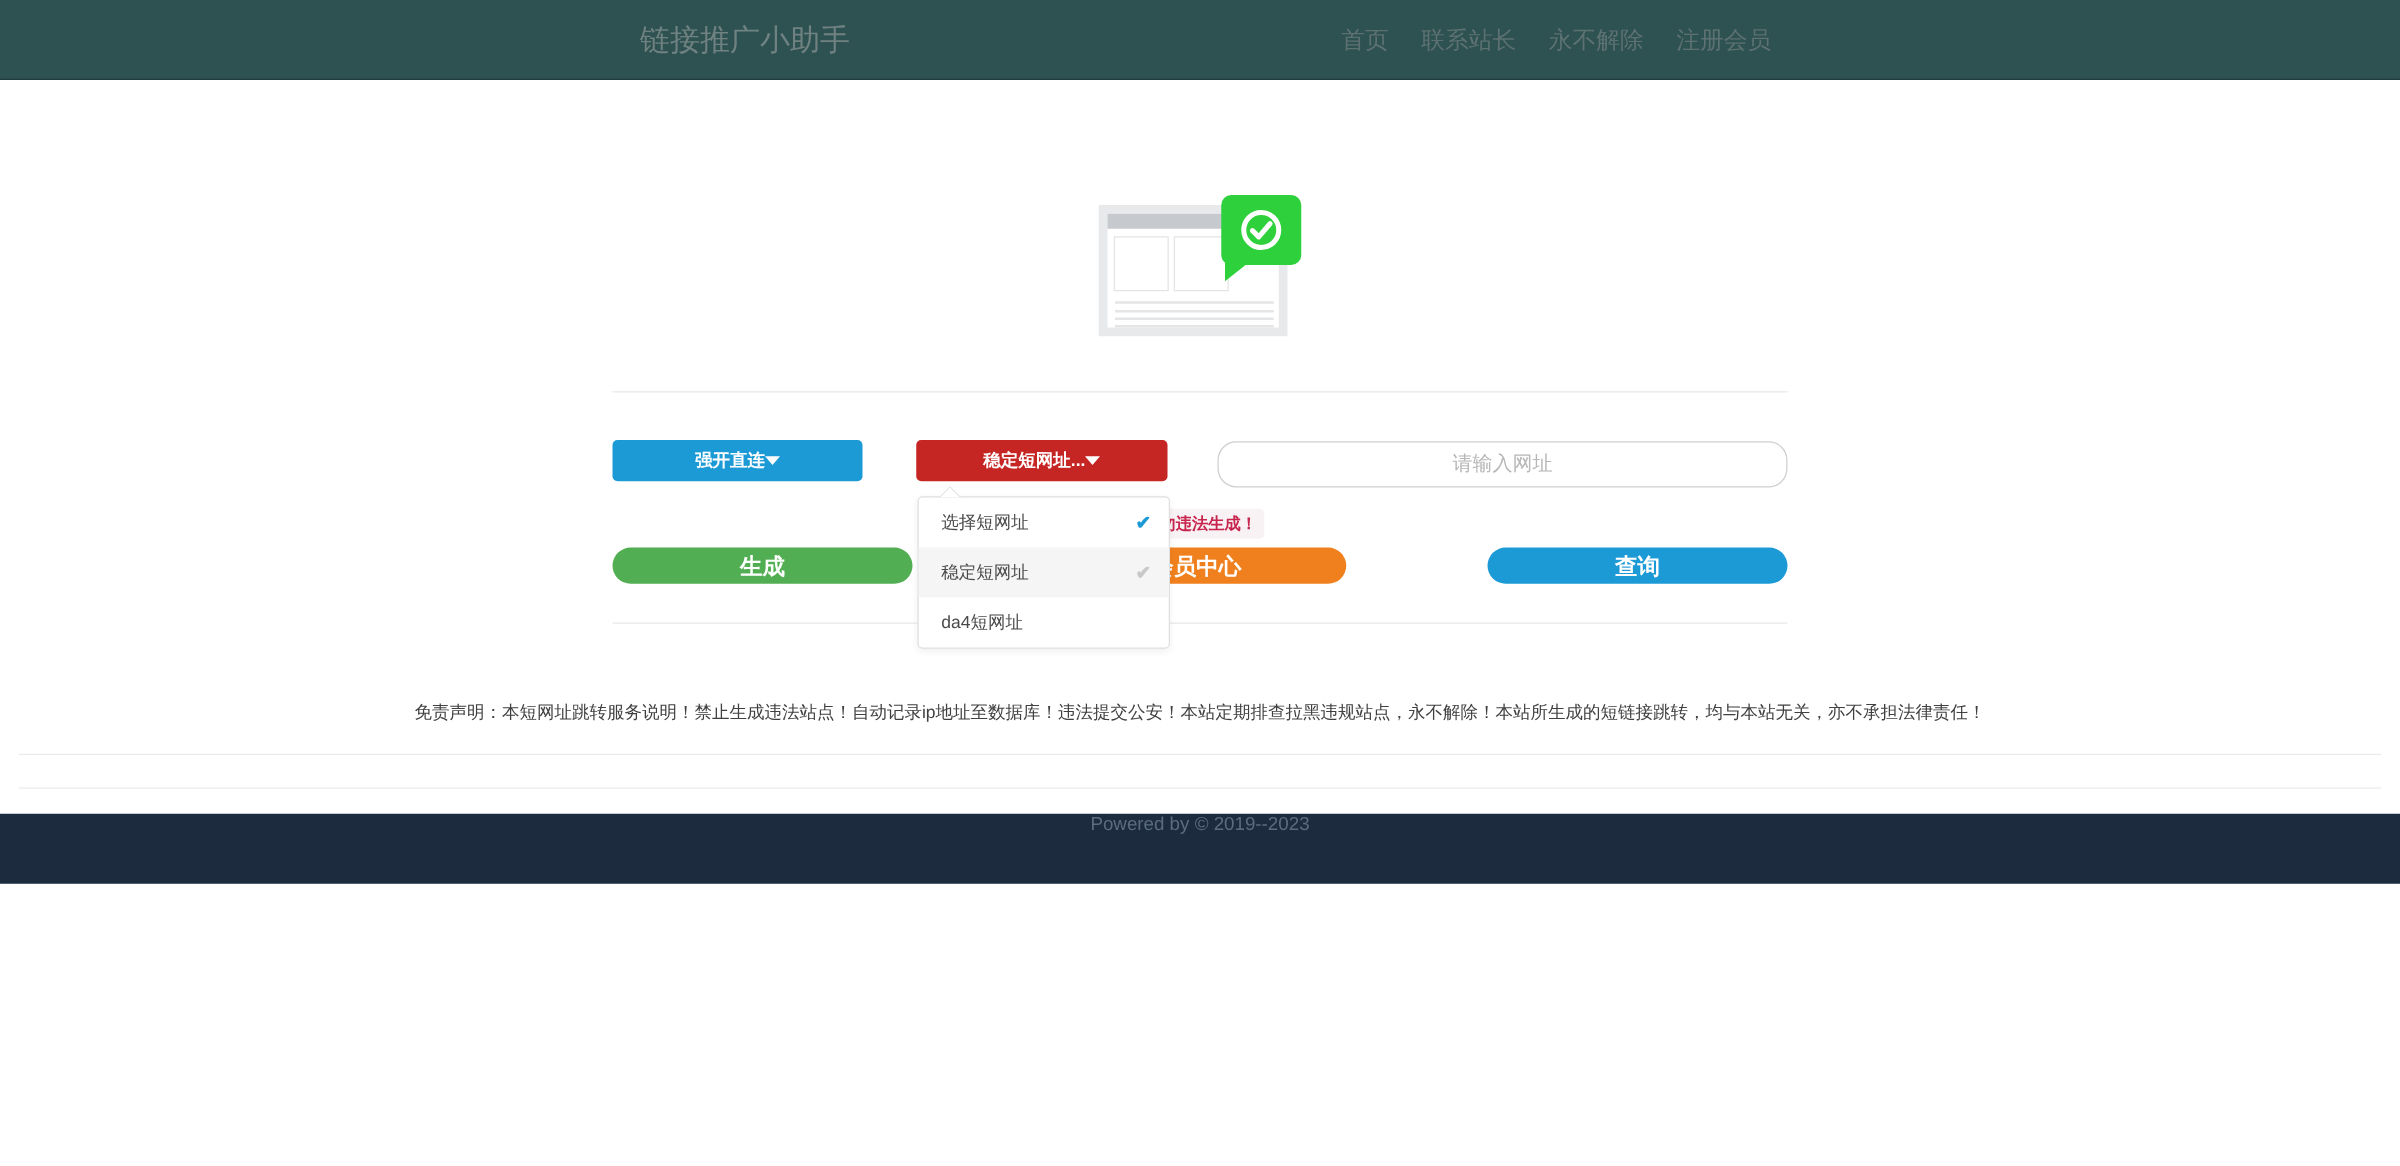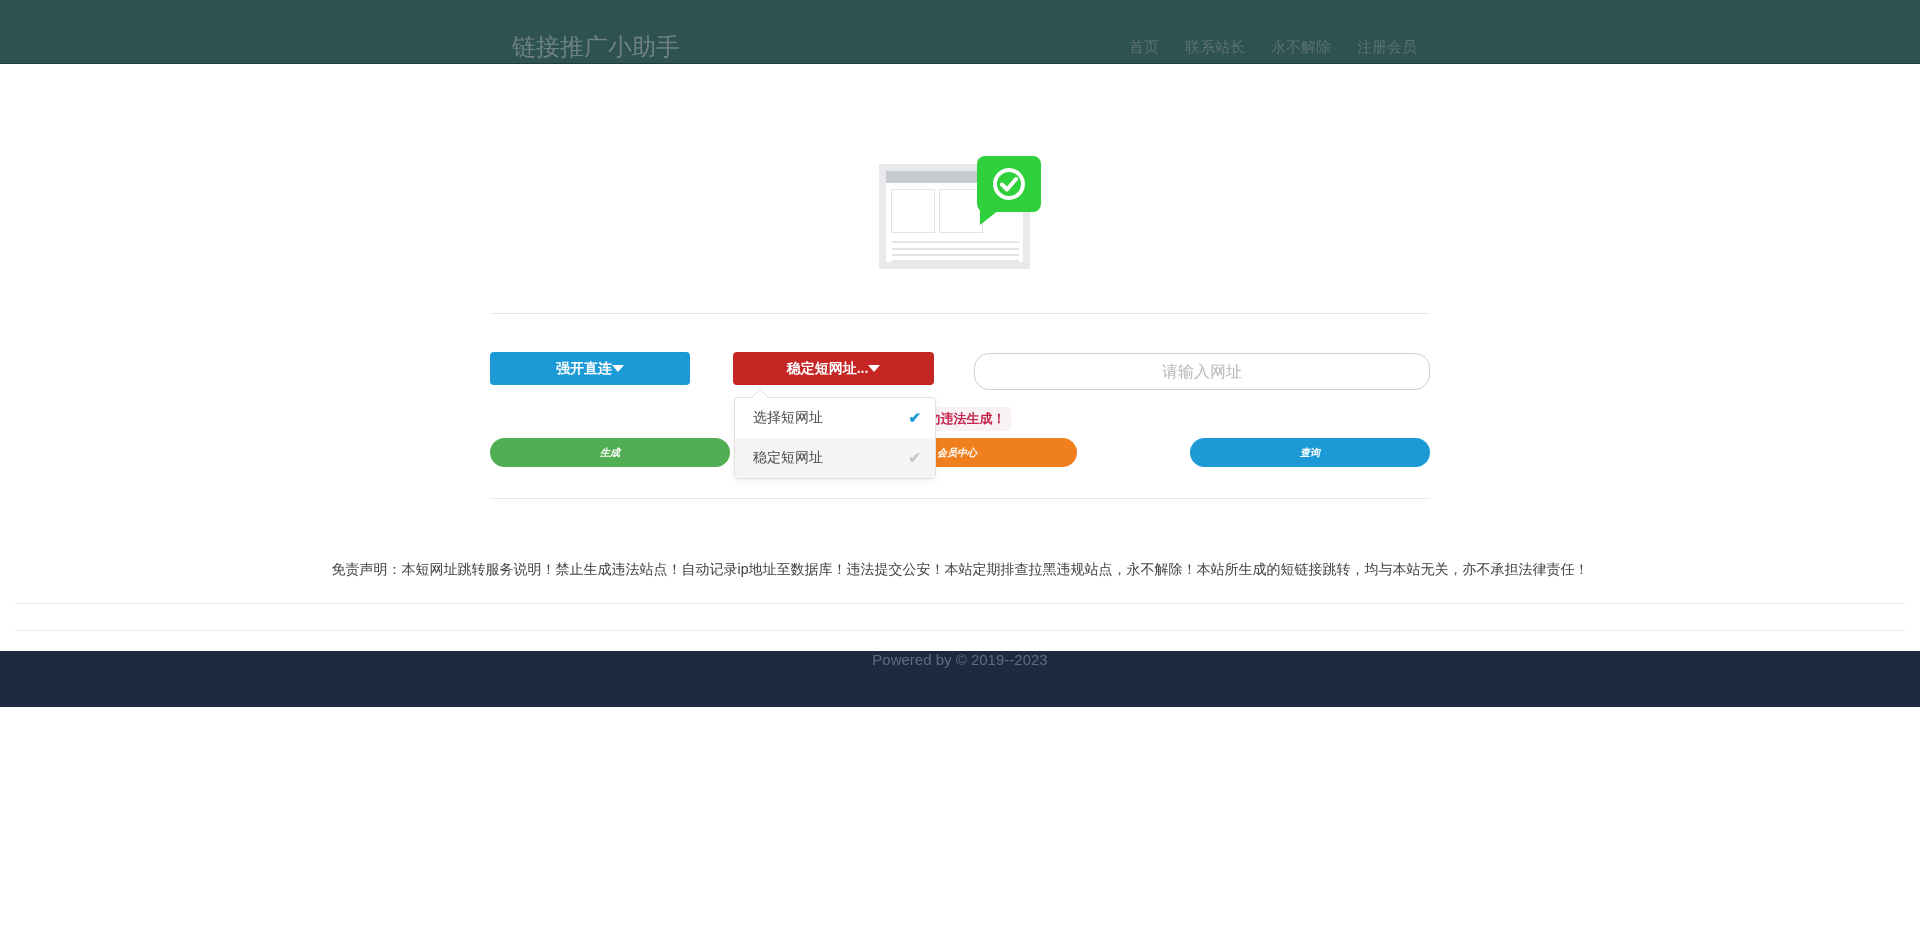--- a/index.html
+++ b/index.html
@@ -1,23 +1,23 @@
 <!DOCTYPE html>
 <html><head>
 <meta charset="utf-8">
 <style>
   html,body{margin:0;padding:0;background:#ffffff;font-family:"Liberation Sans",sans-serif;}
   body{width:1920px;min-height:933px;position:relative;overflow-x:hidden;}
 
   
-  .navbar{height:63px;background:#2e5151;border-bottom:1px solid #203d3d;display:flex;align-items:flex-end;}
+  .navbar{height:63px;background:#2e5151;border-bottom:1px solid #203d3d;display:flex;align-items:center;}
   .nav-inner{width:940px;margin:0 auto;display:flex;align-items:center;justify-content:space-between;}
   .brand{font-size:24px;color:#6f8281;cursor:pointer;padding-left:22px;}
   .nav-links{display:flex;list-style:none;margin:0;padding:0;}
-  .nav-links li{padding:0 13px;font-size:15px;color:#5d7172;cursor:pointer;}
+  .nav-links li{padding:0 13px;font-size:19px;color:#5d7172;cursor:pointer;}
 
   
   .illo-wrap{position:relative;width:162px;height:113px;margin:92px auto 0;}
   .browser-window{position:absolute;left:0;top:8px;width:151px;height:105px;box-sizing:border-box;
     border:7px solid #e8e9eb;background:#ffffff;}
   .browser-titlebar{height:12px;background:#c6cacf;}
   .bw-box{position:absolute;background:#fff;border:1px solid #e3e4e6;width:42px;height:42px;top:18px;}
   .bw-box.b1{left:5px;}
   .bw-box.b2{left:53px;}
   .bw-line{position:absolute;left:6px;right:4px;height:2px;background:#e4e5e7;}
@@ -37,21 +37,21 @@
   .caret{width:0;height:0;border-left:6px solid transparent;border-right:6px solid transparent;border-top:7px solid #ffffff;}
 
   .url-input{position:absolute;left:484px;top:39px;width:456px;height:37px;box-sizing:border-box;
     border:1px solid #cfcfcf;border-radius:15px;text-align:center;font-size:16px;color:#555;background:#fff;}
   .url-input::placeholder{color:#b7b7b7;}
 
   .warn-code{position:absolute;top:93px;left:50%;transform:translateX(-50%);z-index:2;white-space:nowrap;
     background:#f9f2f4;color:#c7254e;font-size:13px;font-weight:bold;padding:3px 6px;border-radius:4px;}
 
   .pill-btn{position:absolute;top:124px;height:29px;width:240px;border:none;border-radius:15px;color:#fff;
-    font-size:10px;font-weight:bold;cursor:pointer;z-index:1;font-style:italic;}
+    font-size:18px;font-weight:bold;cursor:pointer;z-index:1;}
   .btn-generate{left:0;background:#52ae52;}
   .btn-member{left:347px;background:#f0801e;}
   .btn-query{left:700px;background:#1c9ad6;}
 
   
   .dd-menu{position:absolute;left:244px;top:83px;width:200px;background:#ffffff;border:1px solid #e0e0e0;
     border-radius:4px;box-shadow:0 2px 6px rgba(0,0,0,0.06);z-index:10;list-style:none;margin:0;padding:0;}
   .dd-menu::before{content:"";position:absolute;left:16px;top:-9px;width:0;height:0;
     border-left:9px solid transparent;border-right:9px solid transparent;border-bottom:9px solid #e0e0e0;}
   .dd-menu::after{content:"";position:absolute;left:17px;top:-8px;width:0;height:0;
@@ -126,20 +126,23 @@
 
   <ul class="dd-menu">
     <li class="dd-item">
       <span>选择短网址</span>
       <span class="check check-blue">✔</span>
     </li>
     <li class="dd-item hovered">
       <span>稳定短网址</span>
       <span class="check check-gray">✔</span>
     </li>
+    <li class="dd-item">
+      <span>da4短网址</span>
+    </li>
   </ul>
 </div>
 
 <div class="disclaimer">免责声明：本短网址跳转服务说明！禁止生成违法站点！自动记录ip地址至数据库！违法提交公安！本站定期排查拉黑违规站点，永不解除！本站所生成的短链接跳转，均与本站无关，亦不承担法律责任！</div>
 
 <hr class="rule r1">
 <hr class="rule r2">
 
 <div class="site-footer">
   <span>Powered by © 2019--2023</span>

